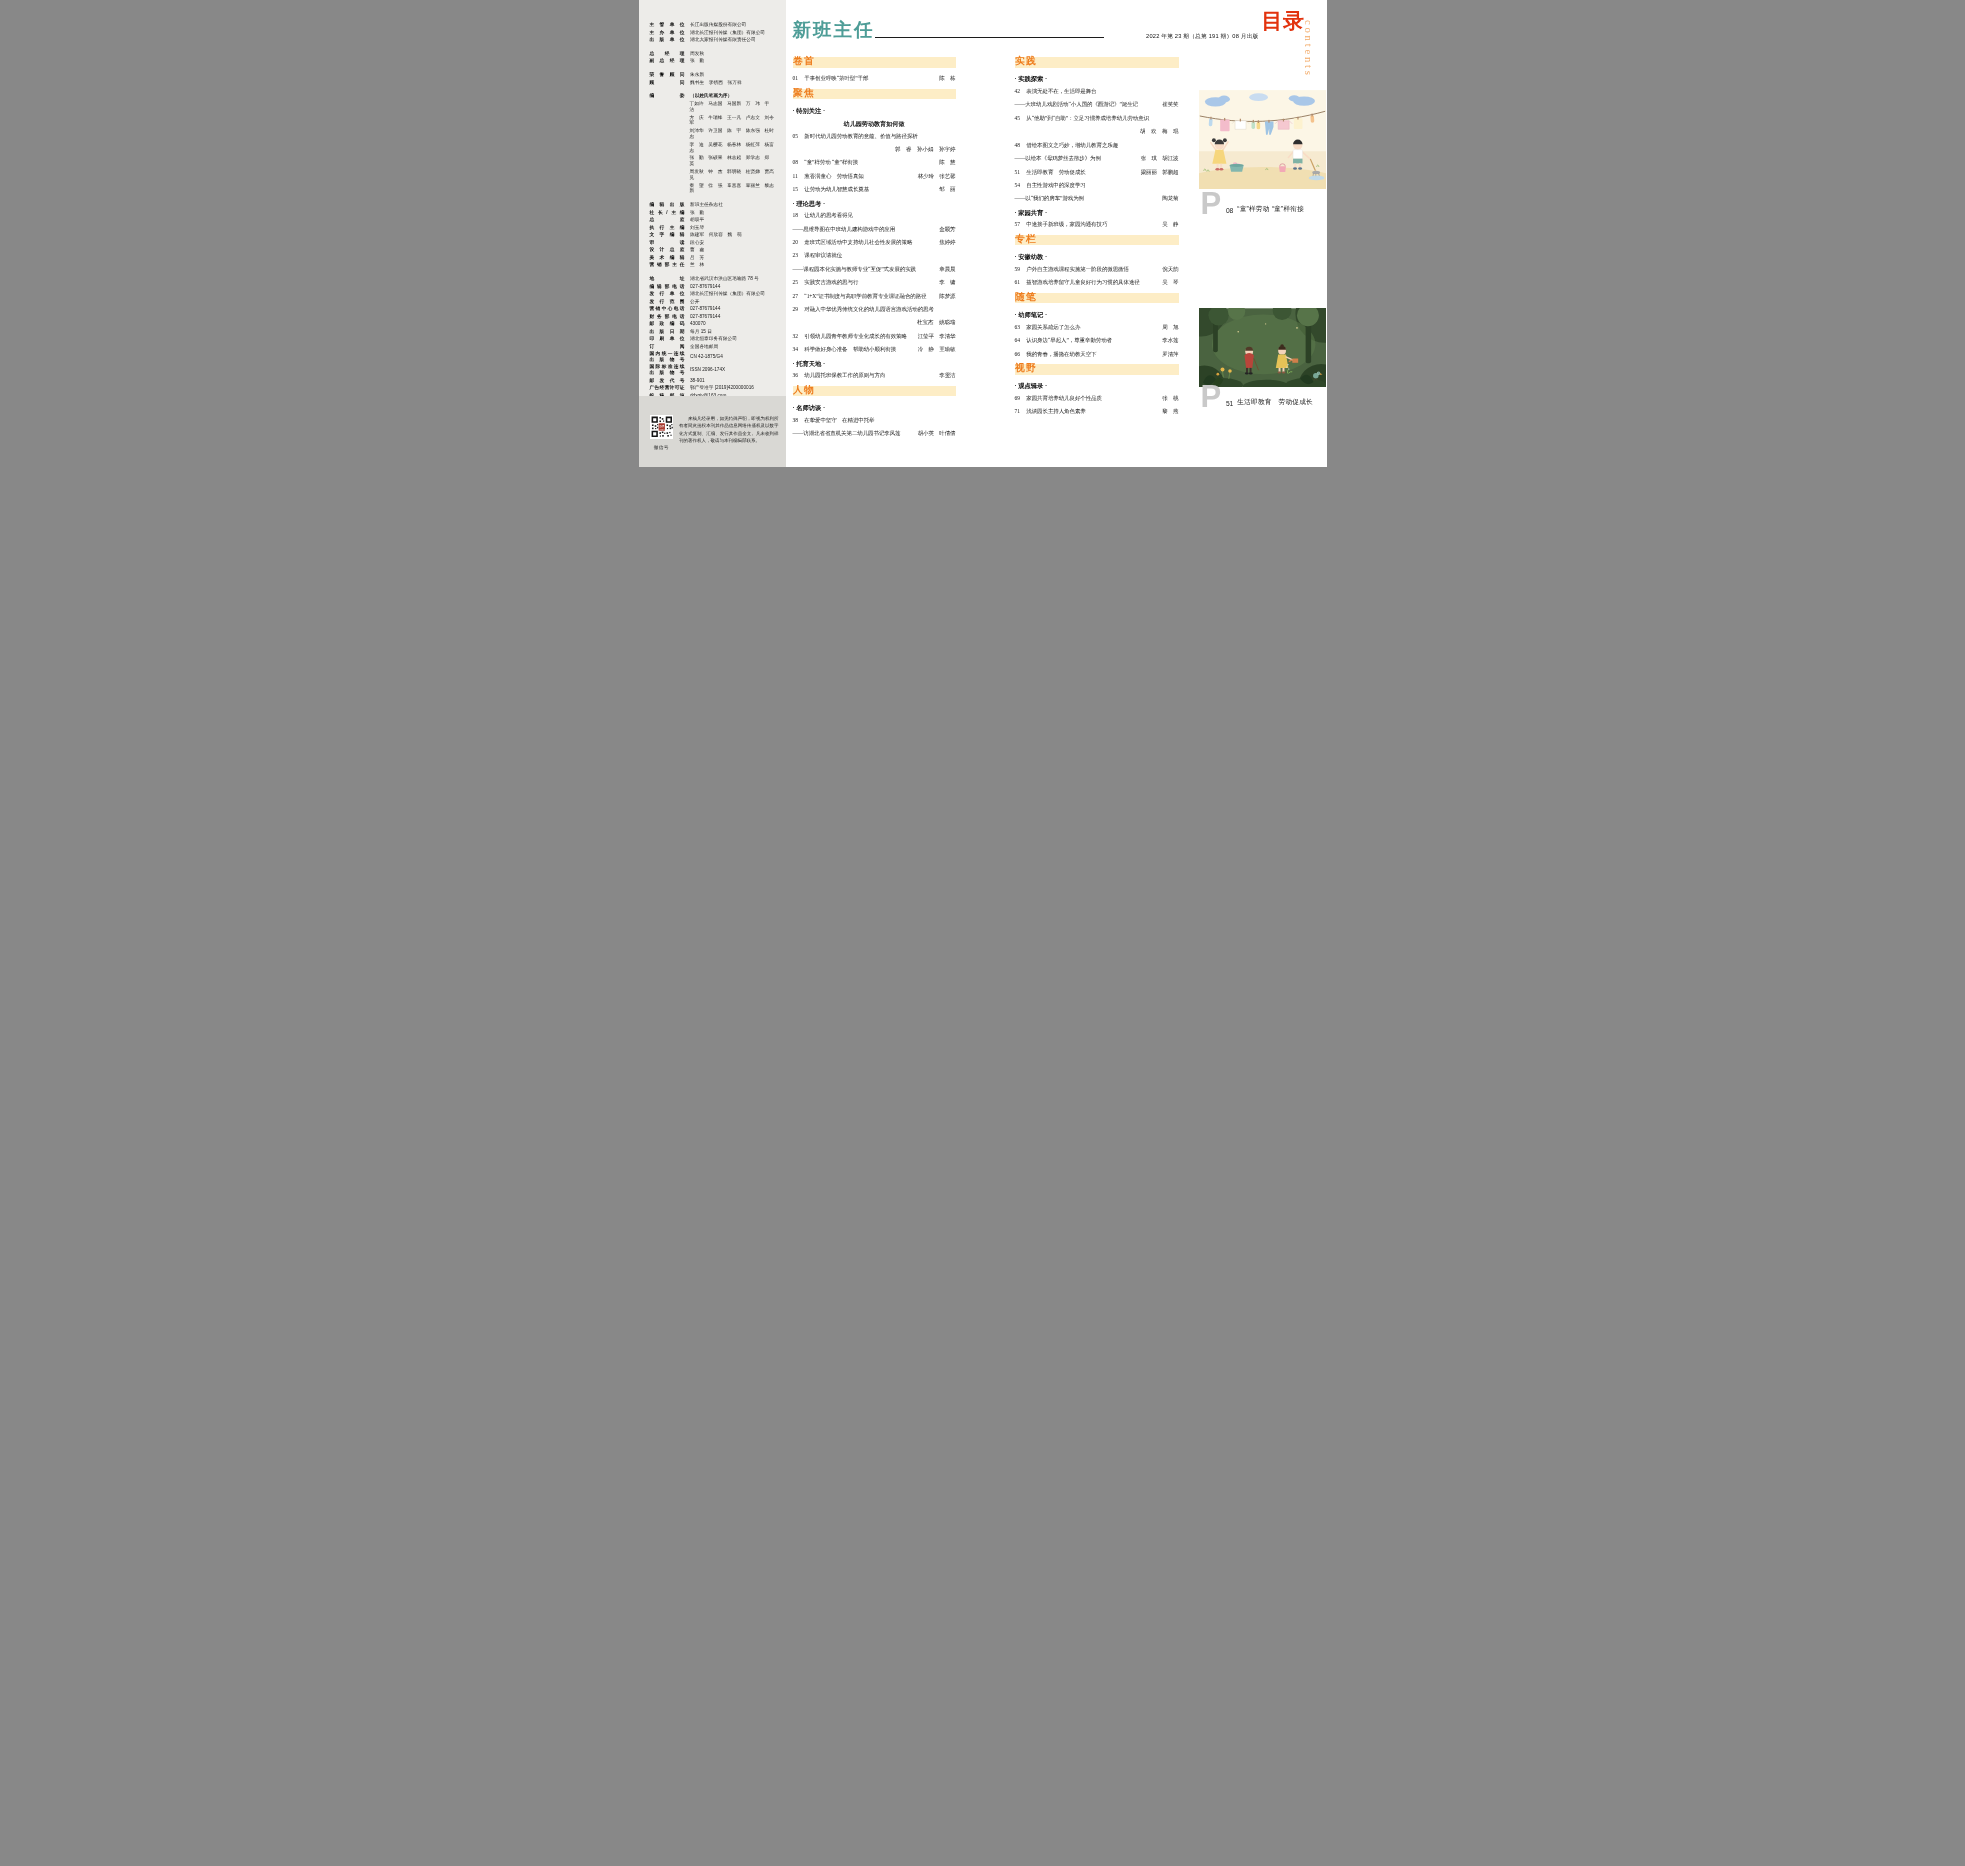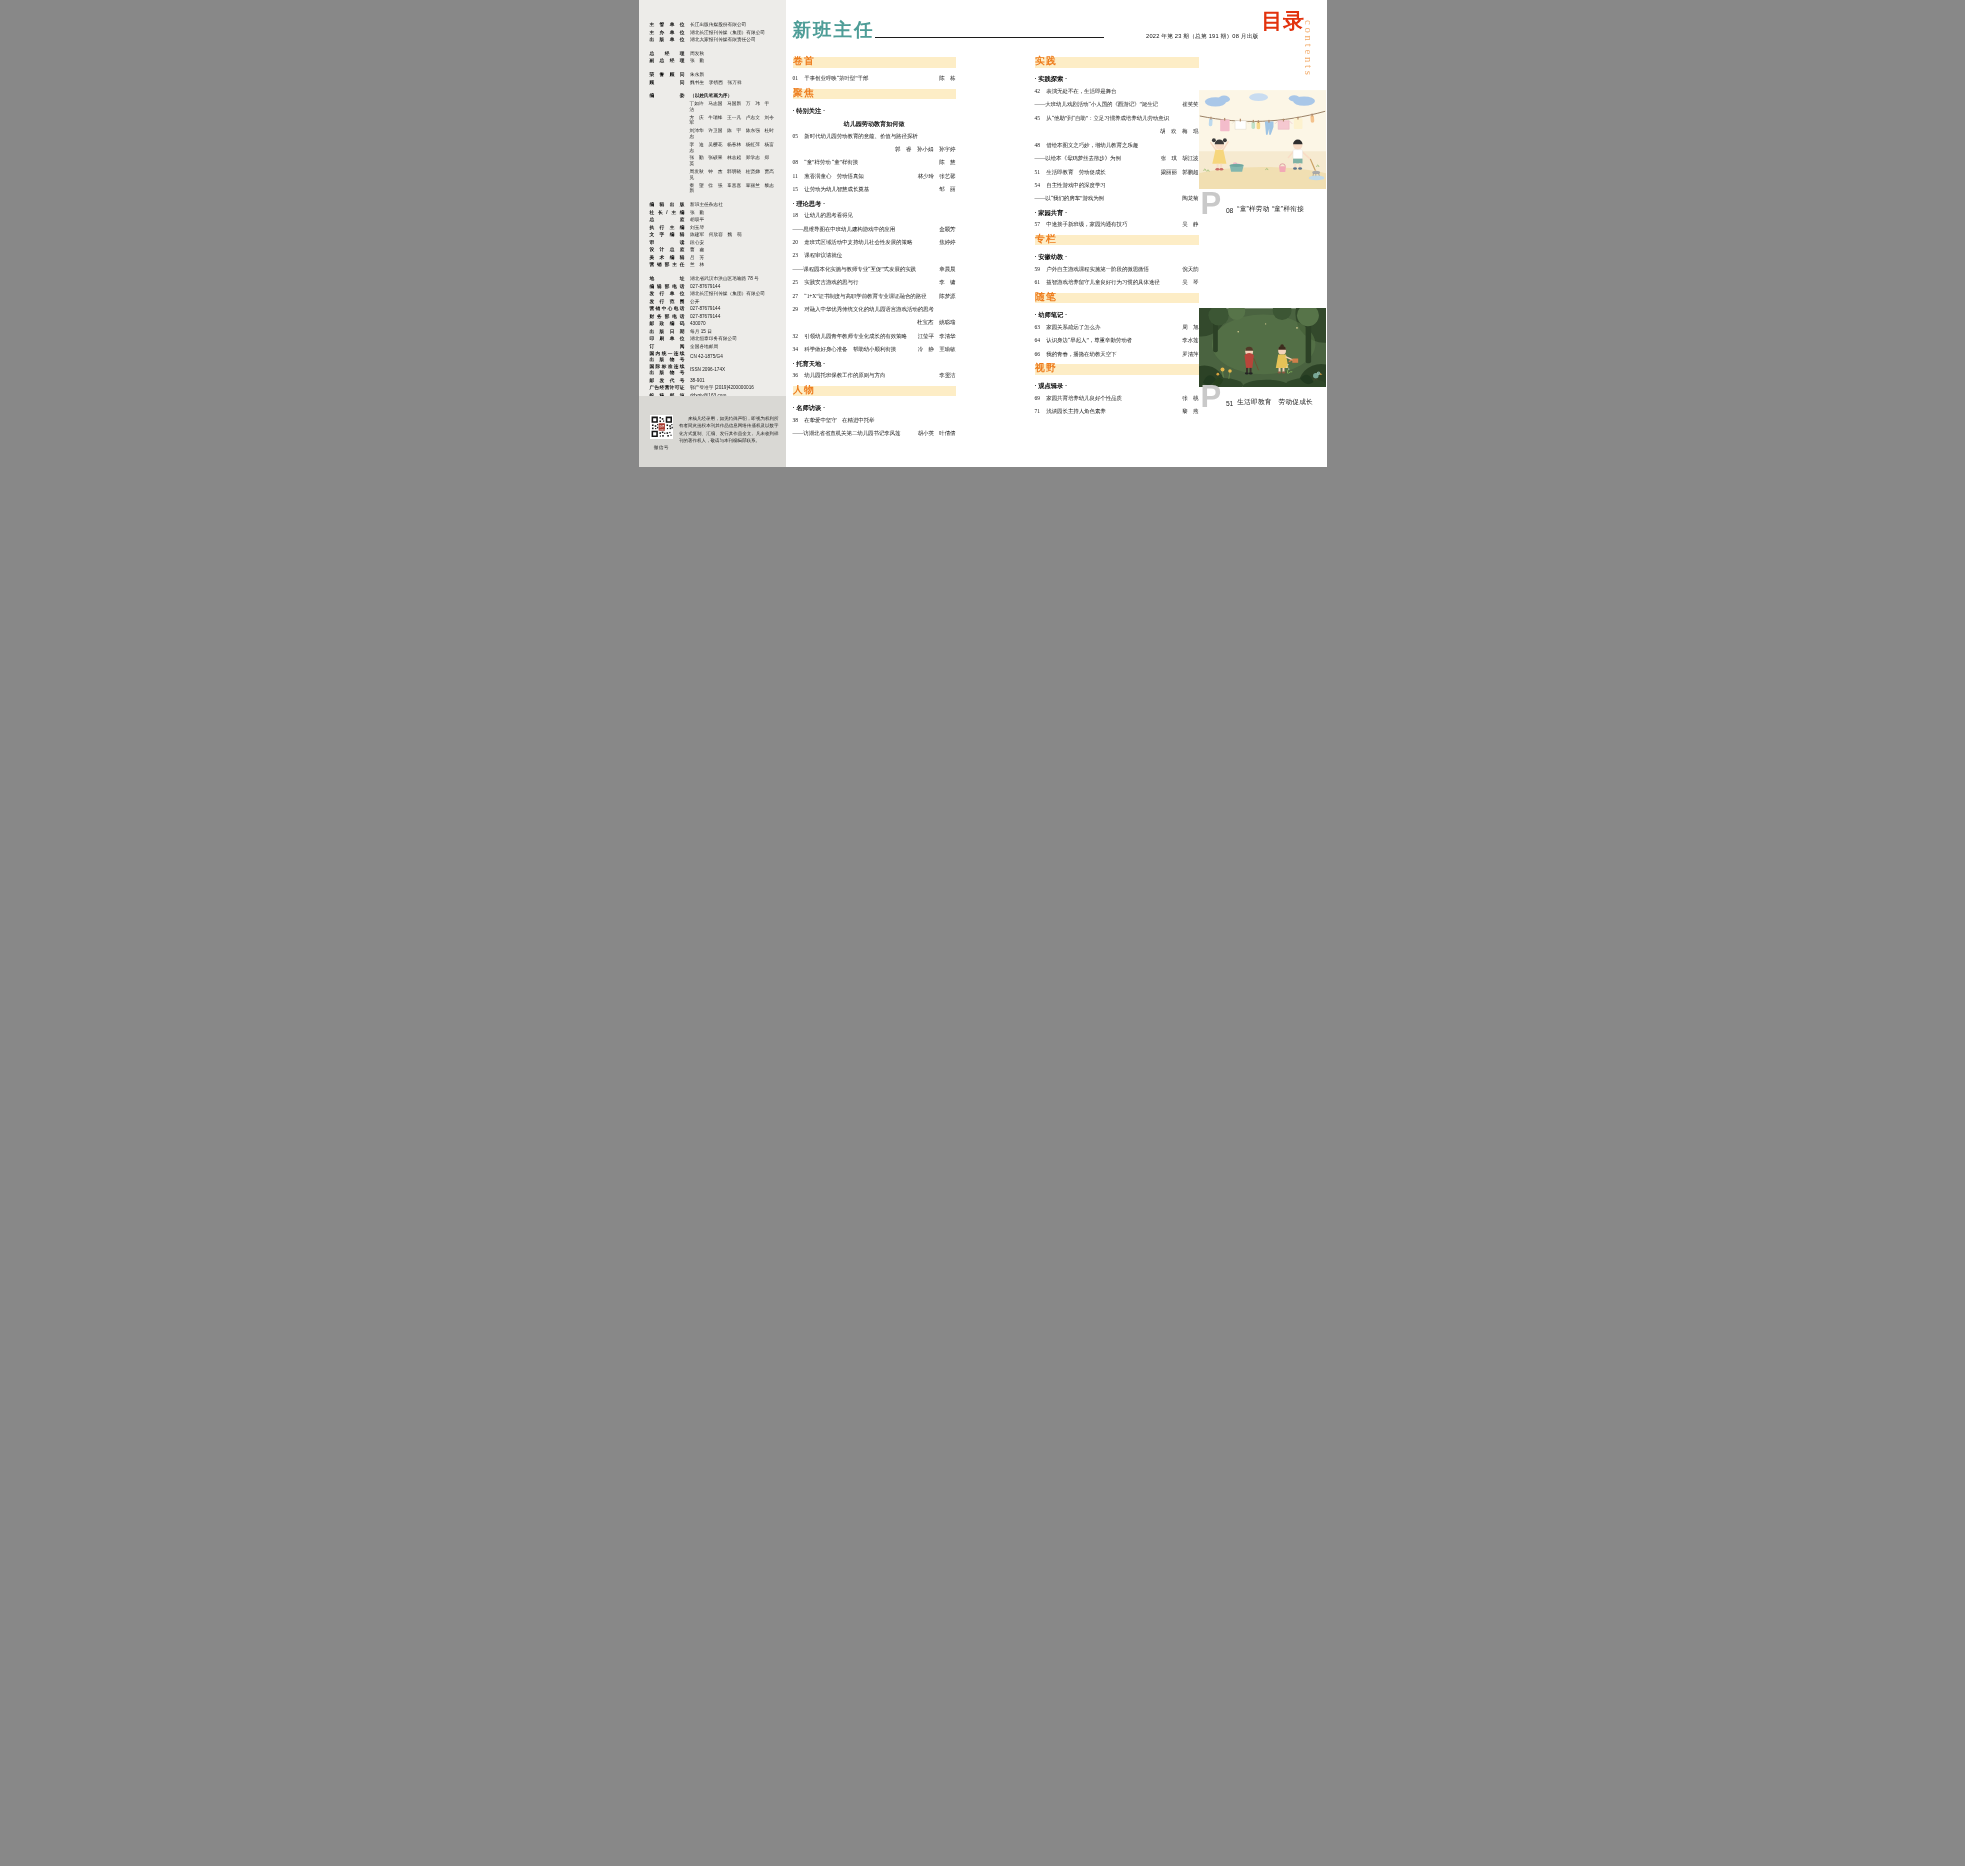--- a/index.html
+++ b/index.html
@@ -34,21 +34,21 @@
   .notice-text{flex:1;font-size:4.5px;line-height:7.3px;text-align:justify;text-indent:2em;color:#1c1c1c;}
   
   .mag-title{position:absolute;left:154px;top:20.4px;margin:0;font-size:18.5px;line-height:1.1;font-weight:700;color:var(--teal);letter-spacing:2px;font-family:"Liberation Serif",serif;}
   .header-rule{position:absolute;left:236px;top:37px;width:229px;height:1px;background:#1c1c1c;}
   .issue-info{position:absolute;right:68px;top:33px;font-size:5.7px;letter-spacing:0.2px;color:#111;}
   .toc-zh{position:absolute;left:623px;top:10px;font-size:21px;font-weight:900;color:var(--red);letter-spacing:0.4px;line-height:1;}
   .toc-en{position:absolute;left:664px;top:19.7px;height:130px;writing-mode:vertical-rl;font-family:"Liberation Serif",serif;font-size:10.6px;color:var(--contents);letter-spacing:2.8px;line-height:1;}
   
   .toc-col{position:absolute;top:57px;}
   #col-left{left:154px;width:163px;}
-  #col-right{left:396px;width:164px;}
+  #col-right{left:376px;width:164px;}
   .toc-section{margin-bottom:5.5px;}
   .band{height:10.6px;background:var(--band);margin-bottom:7.9px;position:relative;text-decoration:underline;}
   .band-title{position:absolute;left:0.4px;top:-1.6px;font-size:9.8px;font-weight:700;color:var(--orange);letter-spacing:1.2px;line-height:1.3;}
   .subheading{font-family:"Liberation Serif",serif;font-weight:700;font-size:6.3px;line-height:7.9px;margin:0.8px 0 4.7px;color:#0d0d0d;}
   .center-note{text-align:center;font-weight:700;font-size:6.1px;line-height:7.9px;margin:0.8px 0 4.7px;}
   .entry{display:flex;align-items:baseline;font-family:"Liberation Serif",serif;font-size:5.5px;line-height:7.9px;margin-bottom:5.5px;letter-spacing:-0.1px;}
   .entry .no{flex:0 0 11.8px;}
   .entry .title{flex:1 1 auto;min-width:0;}
   .entry .authors{flex:0 0 auto;margin-left:2.4px;white-space:nowrap;}
   .authors-below{text-align:right;font-family:"Liberation Serif",serif;font-size:5.5px;line-height:7.9px;margin-bottom:5.5px;}

